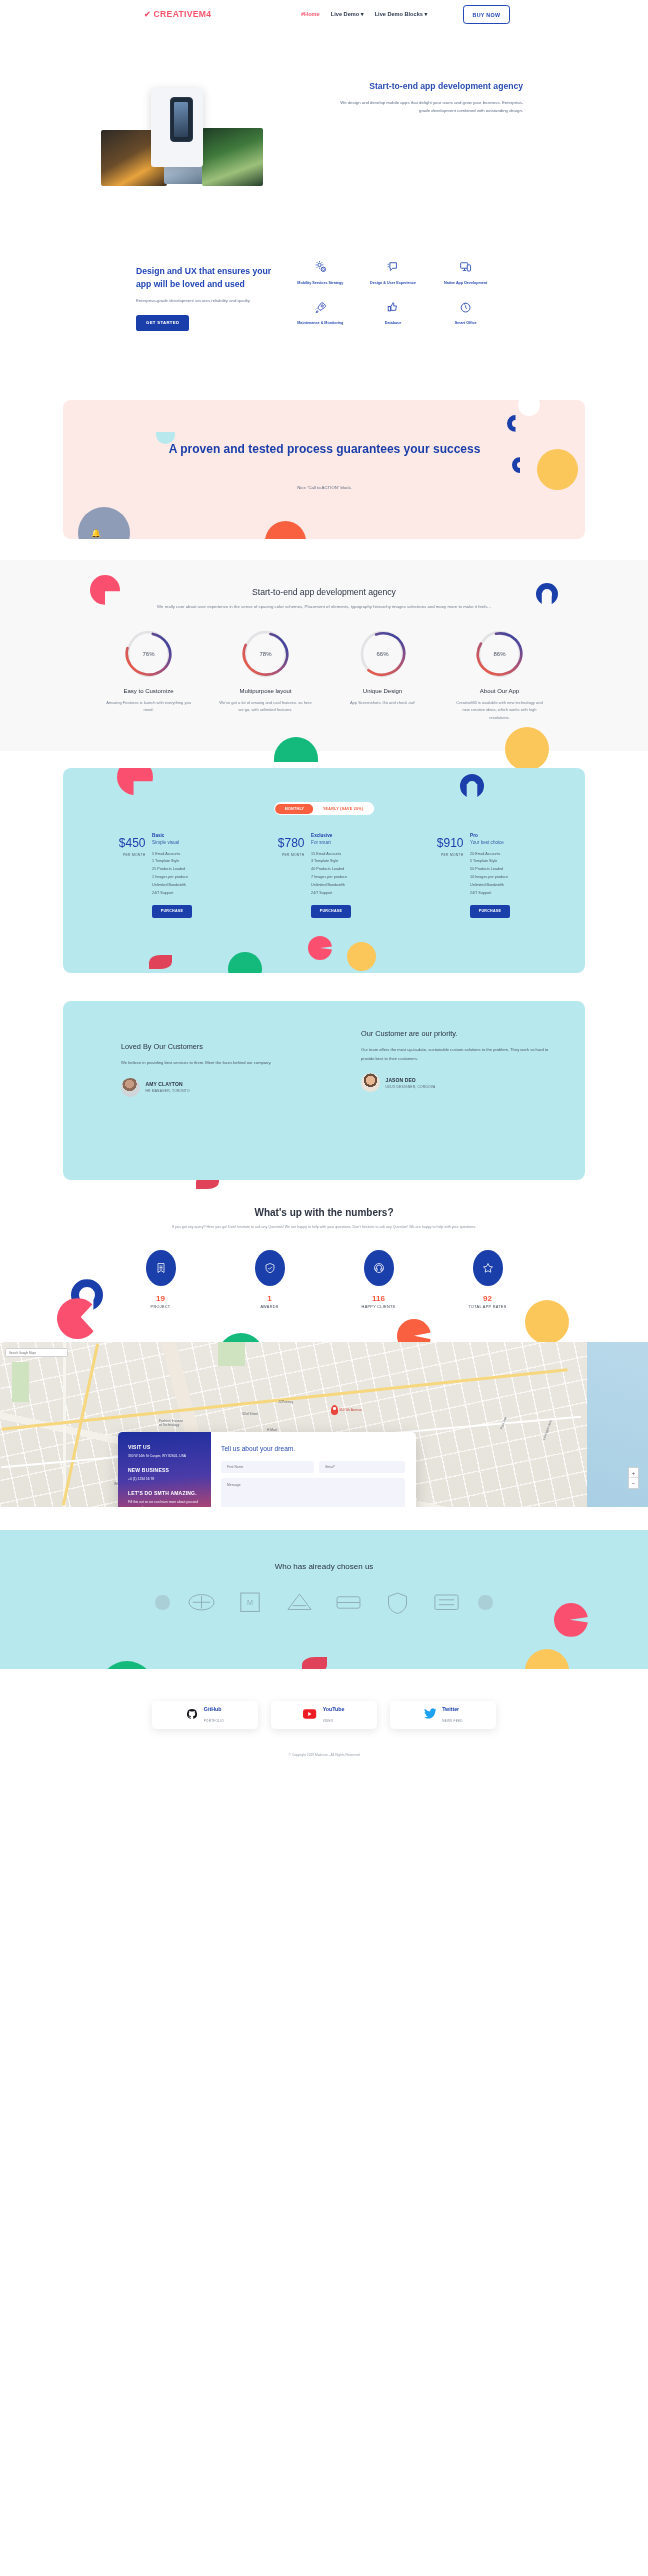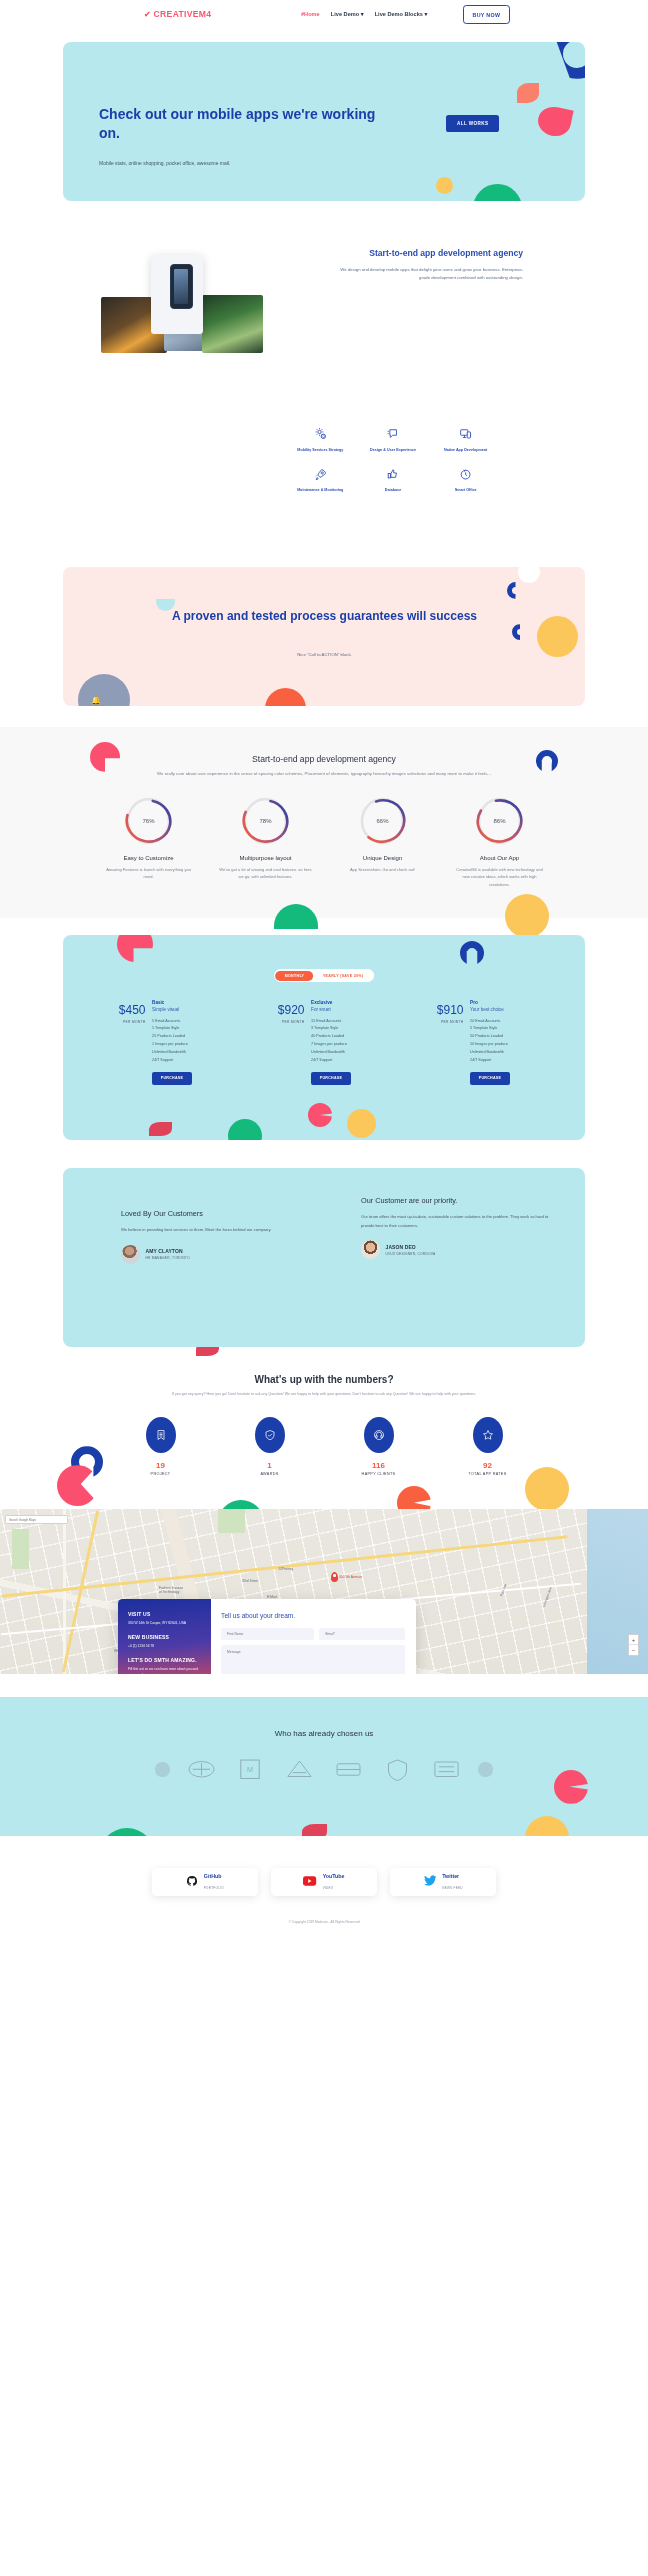--- a/index.html
+++ b/index.html
@@ -254,50 +254,41 @@
       <span>CREATIVEM4</span>
     </div>
     <div class="navlinks">
       <a href="#" class="active">#Home</a>
       <a href="#">Live Demo ▾</a>
       <a href="#">Live Demo Blocks ▾</a>
     </div>
     <button class="buynow">BUY NOW</button>
   </div>
 
-  <div class="hero">
-
-    <div class="shape ring" style="right:-17px;top:-13.2px;width:50px;height:50px;border-width:11.2px;border-color:#1b3faa;
-                clip-path:polygon(0 0,100% 0,100% 100%,36% 100%);"></div>
-    <div class="shape circ" style="right:132px;bottom:6.6px;width:17px;height:17px;background:#fbc75b;"></div>
-    <div class="shape half-top" style="right:63px;bottom:-14.5px;width:49px;height:32px;background:#14b97c;"></div>
-    <div class="shape" style="right:14.5px;top:65px;width:33px;height:29px;background:#fa4f6f;
-                border-radius:50% 0 50% 50%;transform:rotate(12deg);"></div>
-    <div class="shape" style="right:46px;top:41px;width:22.5px;height:20px;background:#f9806a;
-                border-radius:50% 0 50% 0;"></div>
-    <h1>Check out our mobile apps we're working on.</h1>
-    <p>Mobile stats, online shopping, pocket office, awesome mail.</p>
-    <button class="allworks">ALL WORKS</button>
-  </div>
 
   <div class="about">
     <div class="photo-stack">
       <div class="ph ph1"></div>
       <div class="ph ph2"></div>
       <div class="ph ph3"></div>
       <div class="phone-white"></div>
       <div class="phone-dev"></div>
     </div>
     <div class="about-right">
       <h2>Start-to-end app development agency</h2>
       <p>We design and develop mobile apps that delight your users and grow your business. Enterprise-grade development combined with outstanding design.</p>
     </div>
   </div>
 
   <div class="services">
+    <div class="svc-left">
+      <h2>Design and UX that ensures your app will be loved and used</h2>
+      <p>Enterprise-grade development secures reliability and quality</p>
+      <button class="getstarted">GET STARTED</button>
+    </div>
     <div class="svc-grid">
 
       <div class="svc-item">
         <div class="svc-ico">
           <svg width="13.2" height="13.2" viewBox="0 0 24 24" fill="none" stroke="#2b4db4" stroke-width="1.6">
             <circle cx="10" cy="9" r="3"></circle>
               <path d="M10 2v2M10 14v2M3 9h2M15 9h2M5 4l1.5 1.5M13.5 12.5L15 14M15 4l-1.5 1.5M6.5 12.5L5 14"></path>
             <circle cx="17" cy="17" r="4"></circle>
               <path d="M17 14v1.5M17 18.5V20M14 17h1.5M18.5 17H20"></path>
           </svg>
@@ -365,21 +356,21 @@
     <div class="shape circ" style="left:14.5px;bottom:-20px;width:52px;height:52px;background:#8e9cb8;"></div>
     <div class="shape" style="left:26.5px;bottom:-4px;width:14.5px;height:14.5px;color:#fff;font-size:8px;text-align:center;">🔔</div>
     <div class="shape half-bot" style="left:93px;top:32px;width:18.5px;height:12px;background:#b7e8ee;"></div>
     <div class="shape circ" style="right:45px;top:-6.6px;width:22.5px;height:22.5px;background:#fff;"></div>
     <div class="shape ring" style="right:61px;top:14.5px;width:17px;height:17px;border-width:5.3px;border-color:#1b3faa;
                 clip-path:polygon(0 0,50% 0,50% 100%,0 100%);"></div>
     <div class="shape circ" style="right:6.6px;top:49px;width:41px;height:41px;background:#fbc75b;"></div>
     <div class="shape ring" style="right:57px;top:57px;width:16px;height:16px;border-width:5.3px;border-color:#1b3faa;
                 clip-path:polygon(0 0,50% 0,50% 100%,0 100%);"></div>
     <div class="shape circ" style="left:202px;bottom:-22.5px;width:41px;height:41px;background:#f9603f;"></div>
-    <h2>A proven and tested process guarantees will success</h2>
+    <h2>A proven and tested process guarantees your success</h2>
     <p>Nice "Call to ACTION" block.</p>
   </div>
 
   <div class="skills">
     <div class="shape pac" style="left:90px;top:14.5px;width:30px;height:30px;background:#fa4f6f;
                 border-radius:50%;clip-path:polygon(0 0,100% 0,100% 55%,50% 55%,50% 100%,0 100%);"></div>
     <div class="shape ring" style="right:90px;top:22.5px;width:22.5px;height:22.5px;border-width:6.6px;border-color:#1b3faa;
                 clip-path:polygon(0 0,100% 0,100% 100%,72% 100%,72% 46%,28% 46%,28% 100%,0 100%);"></div>
     <div class="shape circ" style="right:99px;bottom:-20px;width:44px;height:44px;background:#fbc75b;"></div>
     <div class="shape half-top" style="left:274px;bottom:-10.6px;width:44px;height:25px;background:#14b97c;"></div>
@@ -480,21 +471,21 @@
             <li>1 Images per produce</li>
             <li>Unlimited Bandwidth</li>
             <li>24/7 Support</li>
           </ul>
           <button class="purchase">PURCHASE</button>
         </div>
       </div>
 
       <div class="plan">
         <div class="price-col">
-          <div class="price">$920</div>
+          <div class="price">$780</div>
           <div class="permonth">PER MONTH</div>
         </div>
         <div class="info">
           <div class="pname">Exclusive</div>
           <div class="ptag">For smart</div>
           <ul>
             <li>15 Email Accounts</li>
             <li>3 Template Style</li>
             <li>40 Products Loaded</li>
             <li>7 Images per produce</li>

